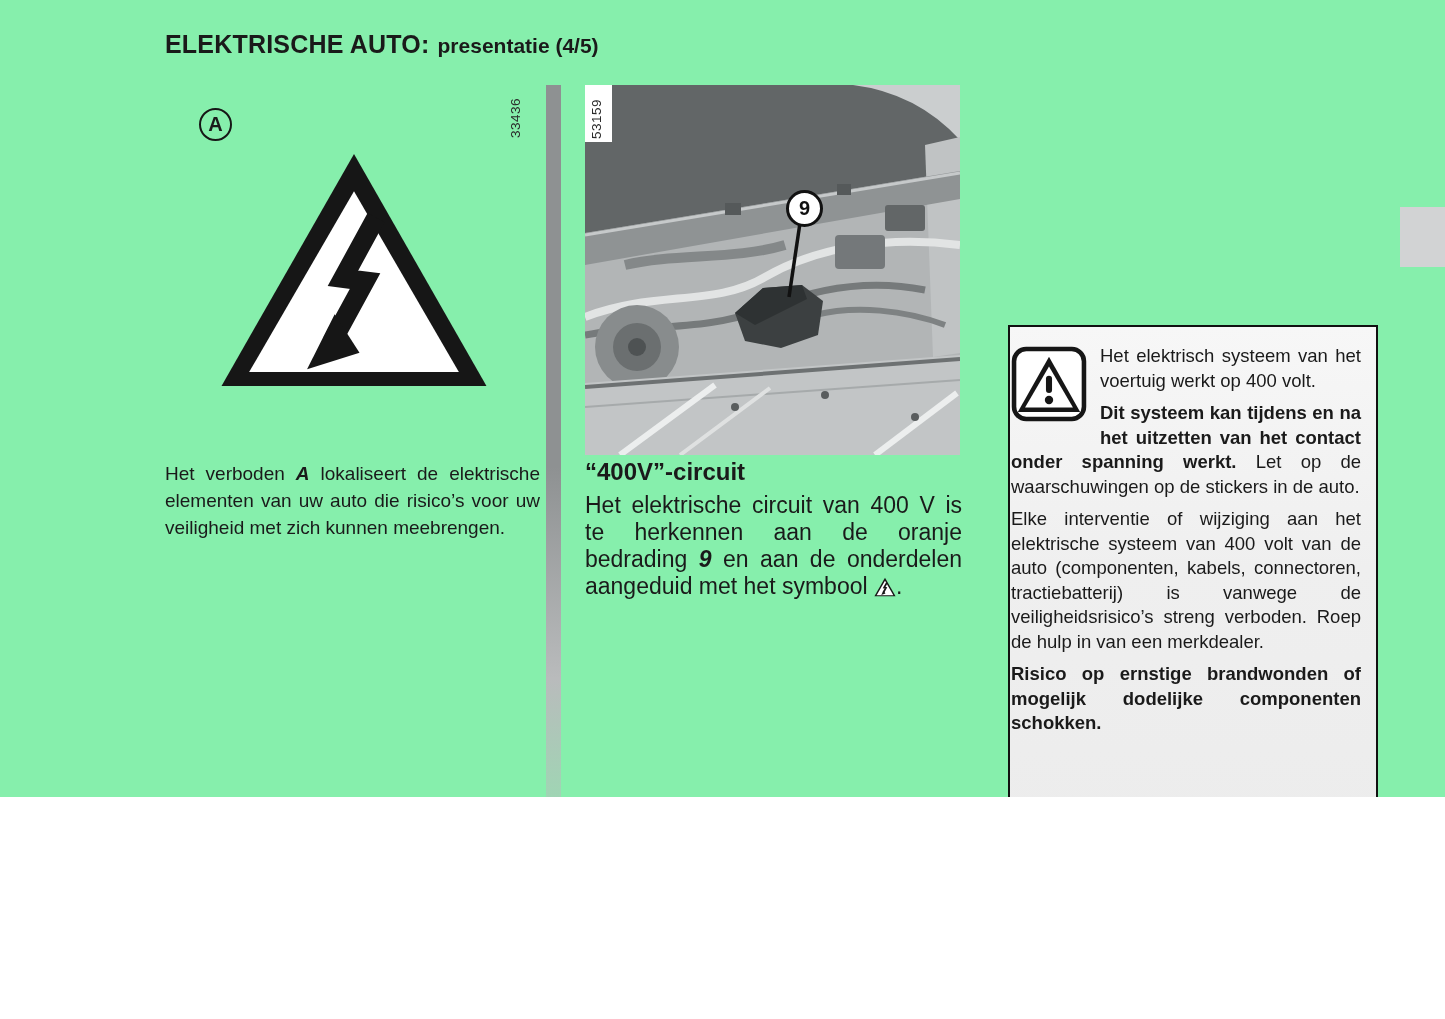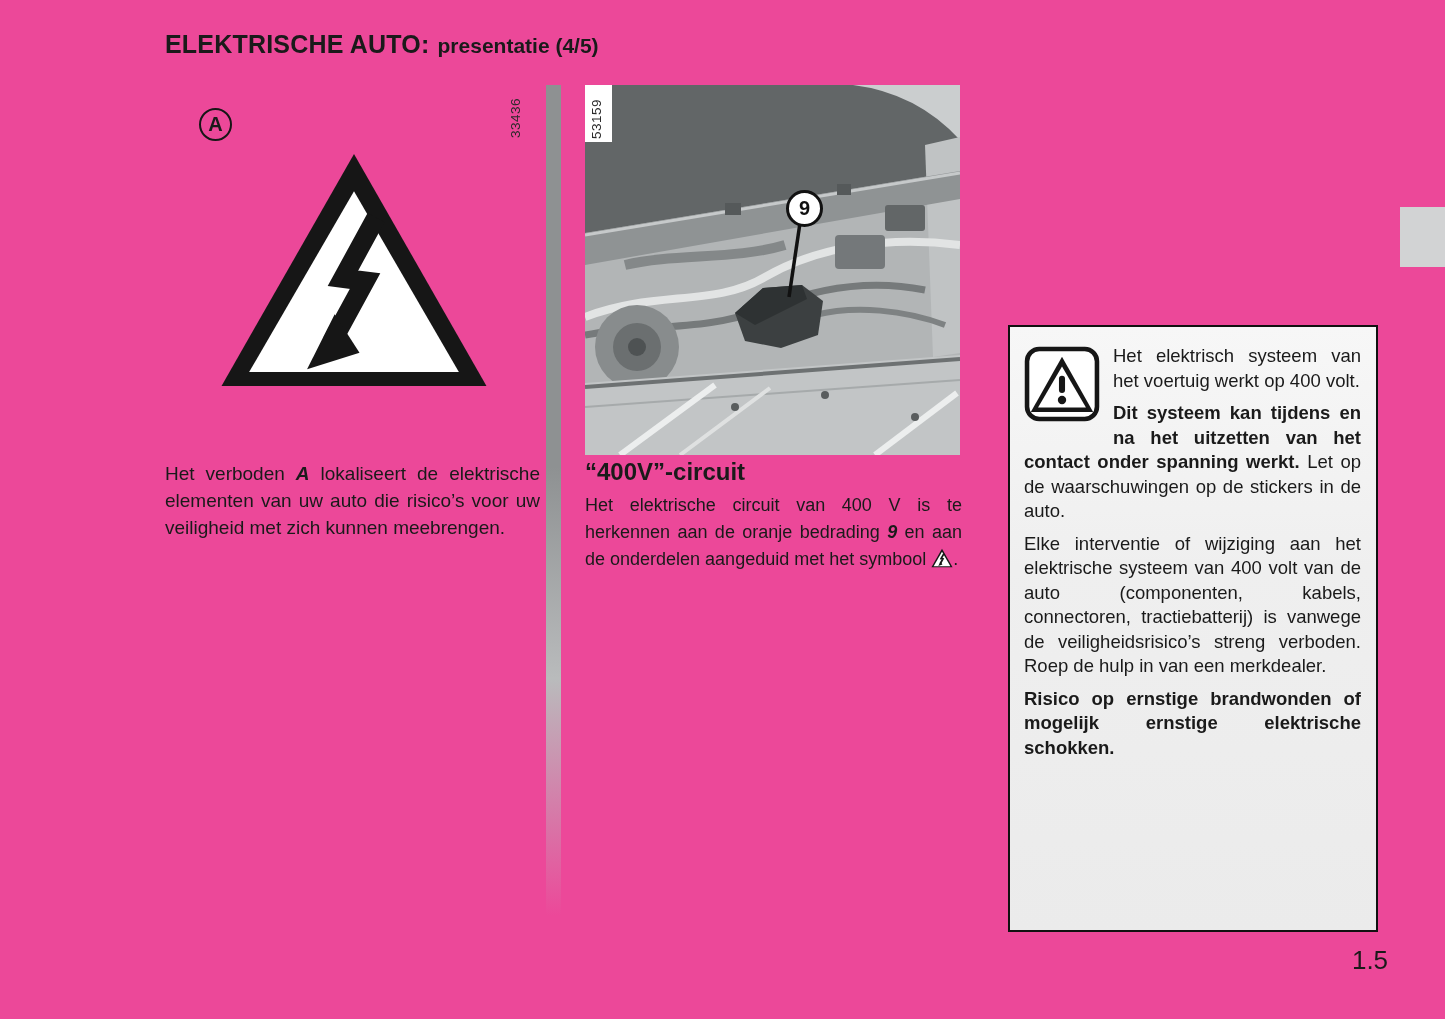--- a/index.html
+++ b/index.html
@@ -1,17 +1,17 @@
 <!DOCTYPE html>
 <html><head>
 <meta charset="utf-8">
 <style>
   html,body { margin:0; padding:0; background:#ffffff; }
   #page {
-    position:relative; width:1445px; height:1019px; background:#ec4899;
+    position:relative; width:1445px; height:797px; background:#86efac;
     font-family:"Liberation Sans", sans-serif; color:#1a1a1a; overflow:hidden;
   }
   
   .title { position:absolute; left:165px; top:30px; white-space:nowrap; }
   .title-main { font-size:25px; font-weight:bold; letter-spacing:0.2px; }
   .title-sub  { font-size:21px; font-weight:bold; margin-left:8px; }
 
   
   .marker-a {
     position:absolute; left:199px; top:108px; width:29px; height:29px;
@@ -46,30 +46,30 @@
   .callout {
     position:absolute; left:201px; top:105px; width:31px; height:31px;
     background:#ffffff; border:3px solid #111111; border-radius:50%;
     font-size:20px; font-weight:bold; text-align:center; line-height:31px; color:#111;
   }
 
   
   .heading-400v { position:absolute; left:585px; top:458px; margin:0; font-size:24px; font-weight:bold; }
   .middle-body {
     position:absolute; left:585px; top:492px; width:377px; margin:0;
-    font-size:18px; line-height:27px; text-align:justify;
+    font-size:23px; line-height:27px; text-align:justify;
   }
   .inline-hv { display:inline-block; width:22px; height:20px; vertical-align:-3px; }
 
   
   .warning-box {
     position:absolute; left:1008px; top:325px; width:370px; height:607px;
     box-sizing:border-box; border:2.5px solid #111111;
     background:linear-gradient(180deg, #f7f7f7 0%, #efefef 40%, #ebebeb 100%);
-    padding:17px 15px 0 14px;
+    padding:17px 15px 0 1px;
   }
   .box-icon { float:left; width:76px; height:76px; margin:2px 13px 15px 0; }
   .box-icon svg { width:100%; height:100%; }
   .bp { margin:0 0 8px 0; font-size:18.5px; line-height:24.5px; text-align:justify; }
   .bp.bold, .bp b { font-weight:bold; }
 
   
   .page-number { position:absolute; left:1340px; top:945px; width:60px; text-align:center; font-size:26px; }
   .side-tab { position:absolute; left:1400px; top:207px; width:45px; height:60px; background:#d2d3d4; }
 </style>
@@ -148,19 +148,19 @@
         <rect x="4" y="4" width="92" height="92" rx="16" fill="#ffffff" stroke="#161616" stroke-width="6"></rect>
         <polygon points="50,14 91,87 9,87" fill="#161616"></polygon>
         <polygon points="50,27 81.5,81 18.5,81" fill="#ffffff"></polygon>
         <rect x="46" y="39" width="8" height="23" rx="4" fill="#161616"></rect>
         <circle cx="50" cy="71" r="5.5" fill="#161616"></circle>
       </svg>
     </span>
     <p class="bp">Het elektrisch systeem van het voertuig werkt op 400 volt.</p>
     <p class="bp"><b>Dit systeem kan tijdens en na het uitzetten van het contact onder spanning werkt.</b><span> Let op de waarschuwingen op de stickers in de auto.</span></p>
     <p class="bp">Elke interventie of wijziging aan het elektrische systeem van 400 volt van de auto (componenten, kabels, connectoren, tractiebatterij) is vanwege de veiligheidsrisico’s streng verboden. Roep de hulp in van een merkdealer.</p>
-    <p class="bp bold">Risico op ernstige brandwonden of mogelijk ernstige elektrische schokken.</p>
+    <p class="bp bold">Risico op ernstige brandwonden of mogelijk dodelijke componenten schokken.</p>
   </div>
 
   <div class="side-tab"></div>
   <div class="page-number">1.5</div>
 
 </div>
 
 </body></html>

